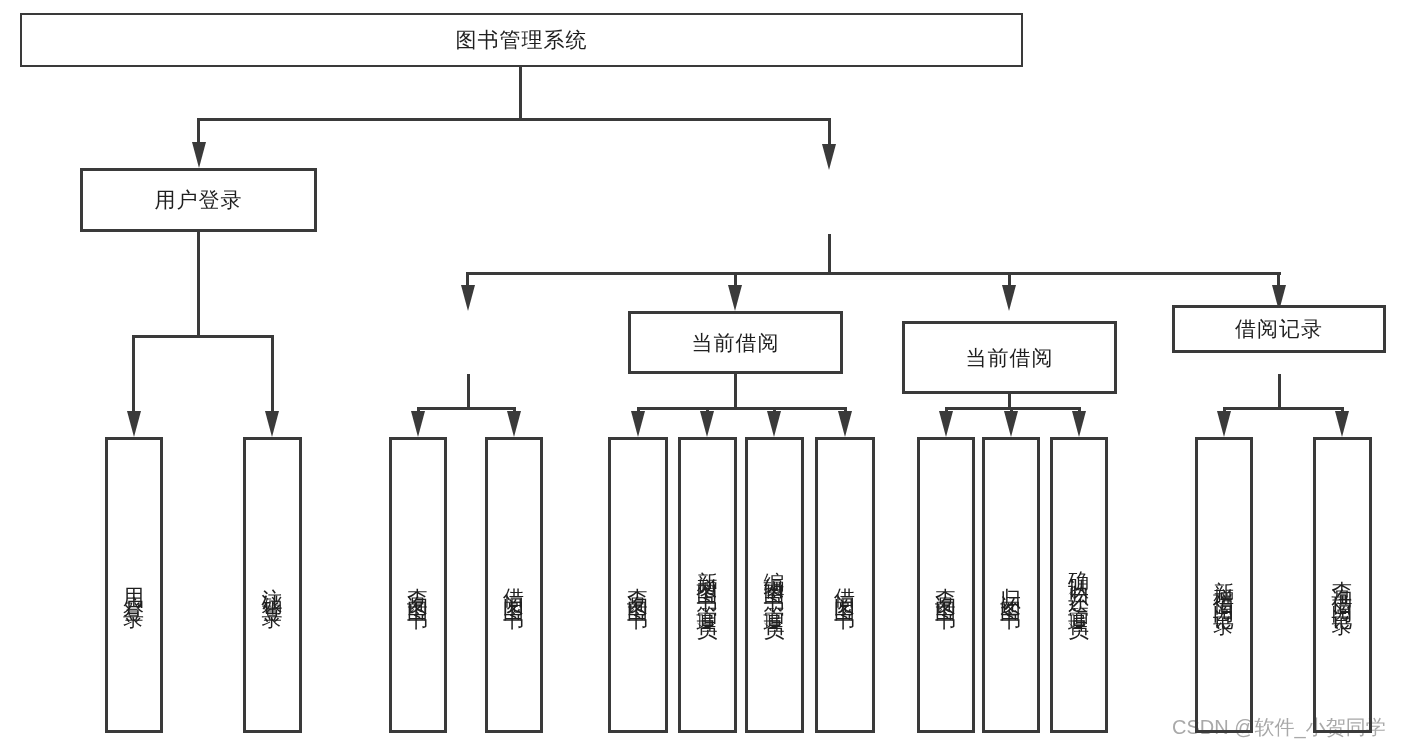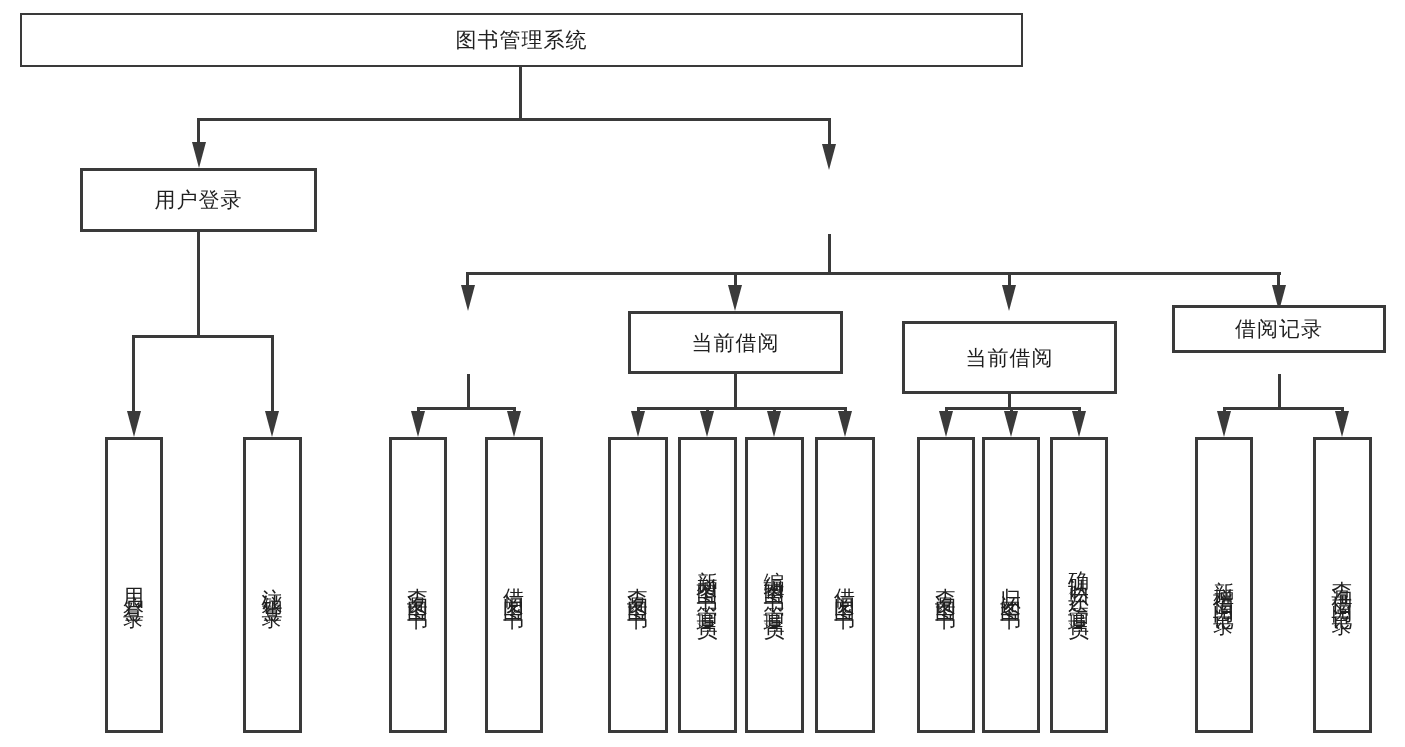--- a/index.html
+++ b/index.html
@@ -174,14 +174,15 @@
   <div class="arr" style="left:1004px;top:411px"></div>
   <div class="arr" style="left:1072px;top:411px"></div>
 
   <div class="vl" style="left:1278px;top:374px;height:35px"></div>
   <div class="hl" style="left:1223px;top:407px;width:120px"></div>
   <div class="vl" style="left:1223px;top:407px;height:8px"></div>
   <div class="vl" style="left:1341px;top:407px;height:8px"></div>
   <div class="arr" style="left:1217px;top:411px"></div>
   <div class="arr" style="left:1335px;top:411px"></div>
 
+  <div class="watermark">CSDN @软件_小贺同学</div>
 
 </div>
 
 </body></html>

